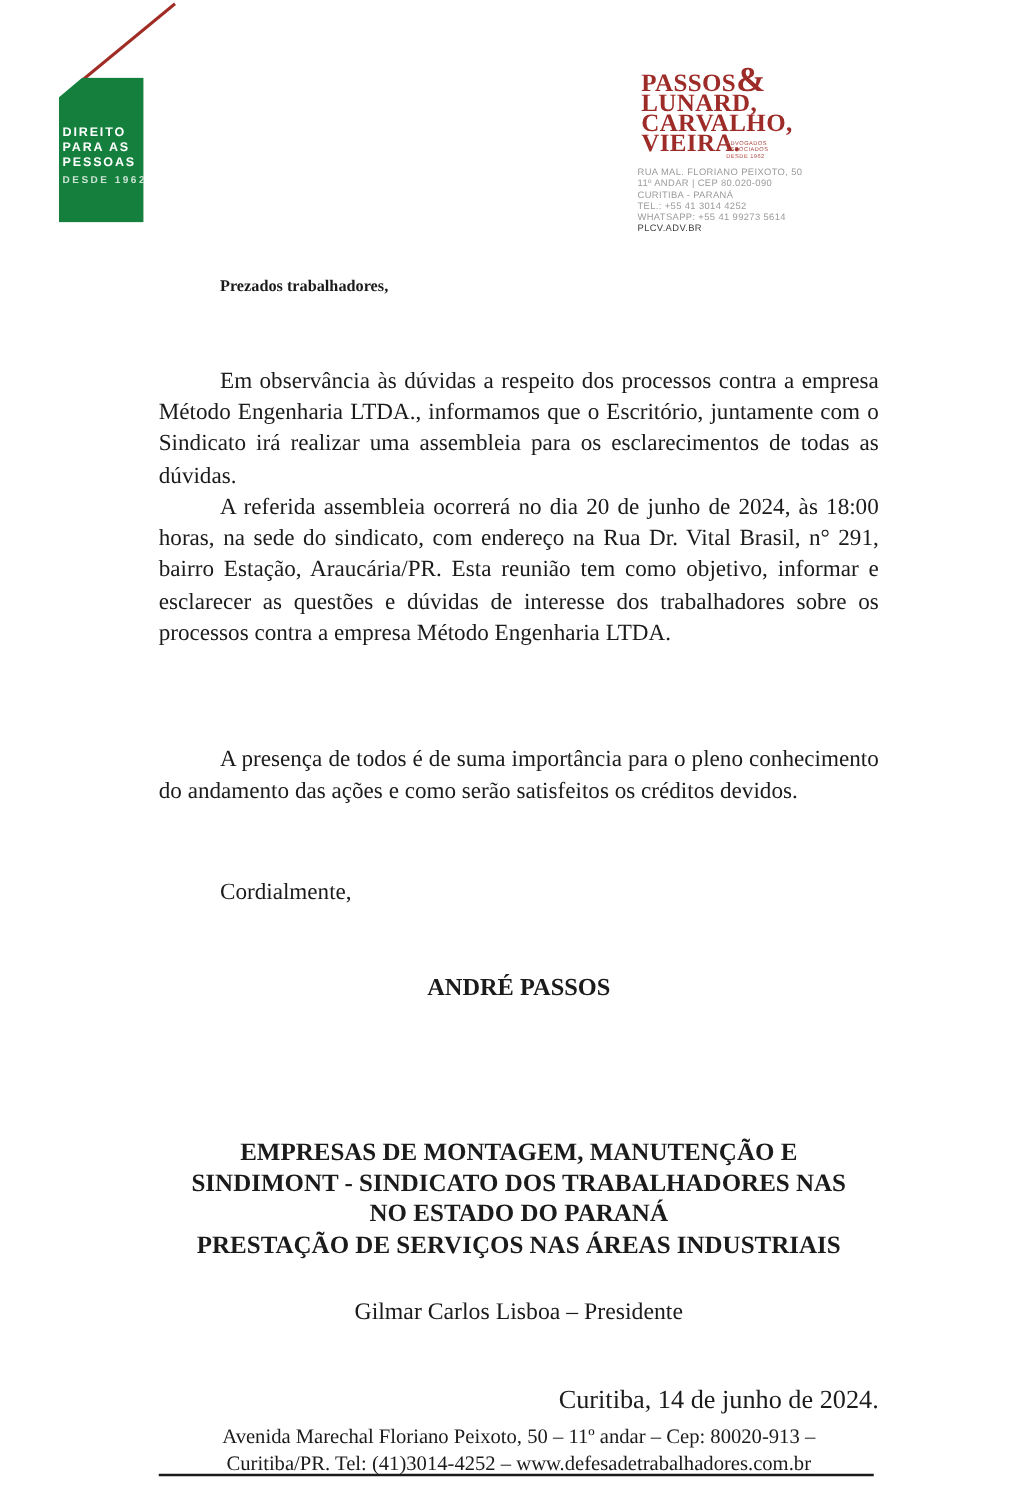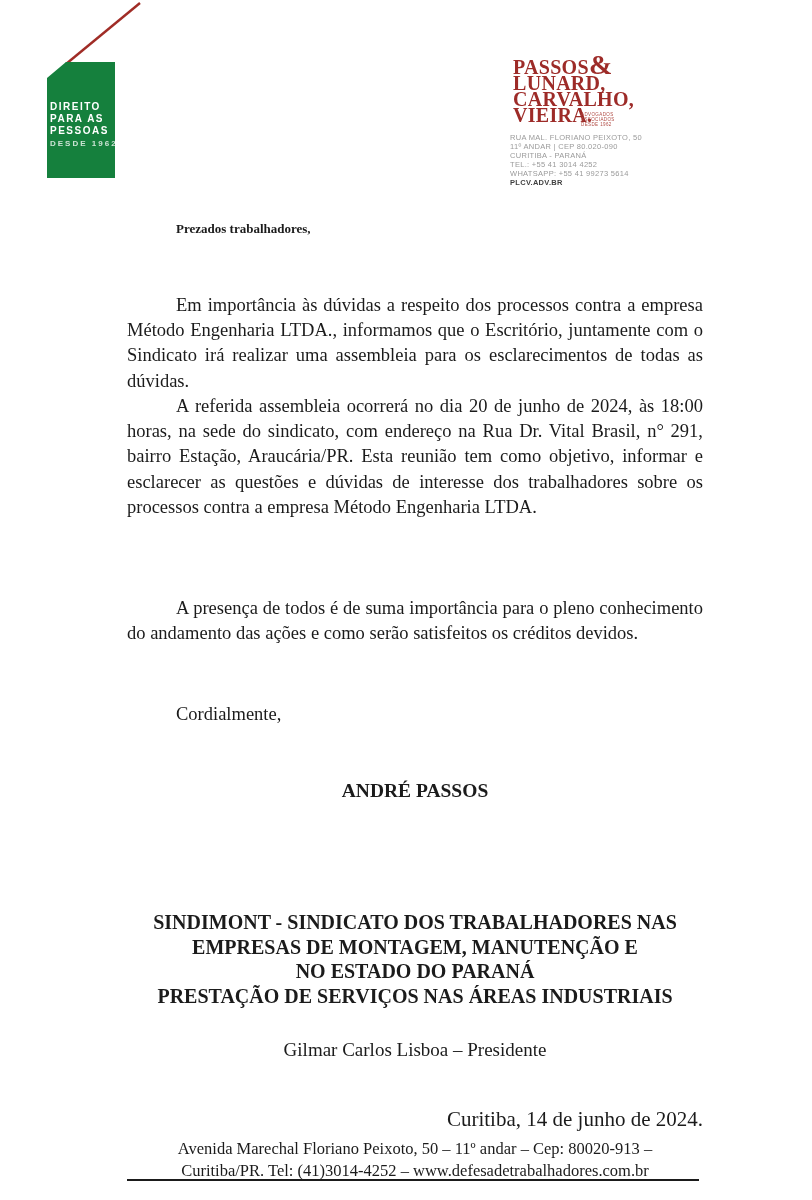--- a/index.html
+++ b/index.html
@@ -32,21 +32,21 @@
   .firm-tagline{
     position:absolute;left:581px;top:112px;color:#b04a43;
     font-family:"Liberation Sans", sans-serif;
     font-size:4.5px;line-height:5px;letter-spacing:.4px;white-space:nowrap;
   }
   .firm-contact{
     position:absolute;left:510px;top:133px;color:#9a9a9a;
     font-family:"Liberation Sans", sans-serif;
     font-size:7.5px;line-height:9px;letter-spacing:.3px;white-space:nowrap;
   }
-  .firm-website{color:#3f3f3f;font-weight:bold;}
+  .firm-website{color:#3f3f3f;font-weight:normal;}
   
   .greeting{position:absolute;left:176px;top:221px;font-size:13px;font-weight:bold;white-space:nowrap;}
   .para{
     position:absolute;left:127px;width:576px;
     font-size:18.5px;line-height:25.4px;text-align:justify;text-indent:49px;
   }
   .para-1{top:274px;}
   .para-2{top:375px;}
   .para-3{top:577px;}
   .closing{position:absolute;left:176px;top:704px;font-size:18.5px;white-space:nowrap;}
@@ -99,33 +99,33 @@
   <div>RUA MAL. FLORIANO PEIXOTO, 50</div>
   <div>11º ANDAR | CEP 80.020-090</div>
   <div>CURITIBA - PARANÁ</div>
   <div>TEL.: +55 41 3014 4252</div>
   <div>WHATSAPP: +55 41 99273 5614</div>
   <div class="firm-website">PLCV.ADV.BR</div>
 </div>
 
 <div class="greeting">Prezados trabalhadores,</div>
 
-<p class="para para-1">Em importância às dúvidas a respeito dos processos contra a empresa Método Engenharia LTDA., informamos que o Escritório, juntamente com o Sindicato irá realizar uma assembleia para os esclarecimentos de todas as dúvidas.</p>
+<p class="para para-1">Em observância às dúvidas a respeito dos processos contra a empresa Método Engenharia LTDA., informamos que o Escritório, juntamente com o Sindicato irá realizar uma assembleia para os esclarecimentos de todas as dúvidas.</p>
 <p class="para para-2">A referida assembleia ocorrerá no dia 20 de junho de 2024, às 18:00 horas, na sede do sindicato, com endereço na Rua Dr. Vital Brasil, n° 291, bairro Estação, Araucária/PR. Esta reunião tem como objetivo, informar e esclarecer as questões e dúvidas de interesse dos trabalhadores sobre os processos contra a empresa Método Engenharia LTDA.</p>
 <p class="para para-3">A presença de todos é de suma importância para o pleno conhecimento do andamento das ações e como serão satisfeitos os créditos devidos.</p>
 
 <div class="closing">Cordialmente,</div>
 
 <div class="signature">
   <div>ANDRÉ PASSOS</div>
 </div>
 
 <div class="union-block">
+  <div>EMPRESAS DE MONTAGEM, MANUTENÇÃO E</div>
   <div>SINDIMONT - SINDICATO DOS TRABALHADORES NAS</div>
-  <div>EMPRESAS DE MONTAGEM, MANUTENÇÃO E</div>
   <div>NO ESTADO DO PARANÁ</div>
   <div>PRESTAÇÃO DE SERVIÇOS NAS ÁREAS INDUSTRIAIS</div>
 </div>
 
 <div class="president">Gilmar Carlos Lisboa – Presidente</div>
 
 <div class="dateline">Curitiba, 14 de junho de 2024.</div>
 
 <div class="footer-address">
   <div>Avenida Marechal Floriano Peixoto, 50 – 11º andar – Cep: 80020-913 –</div>

